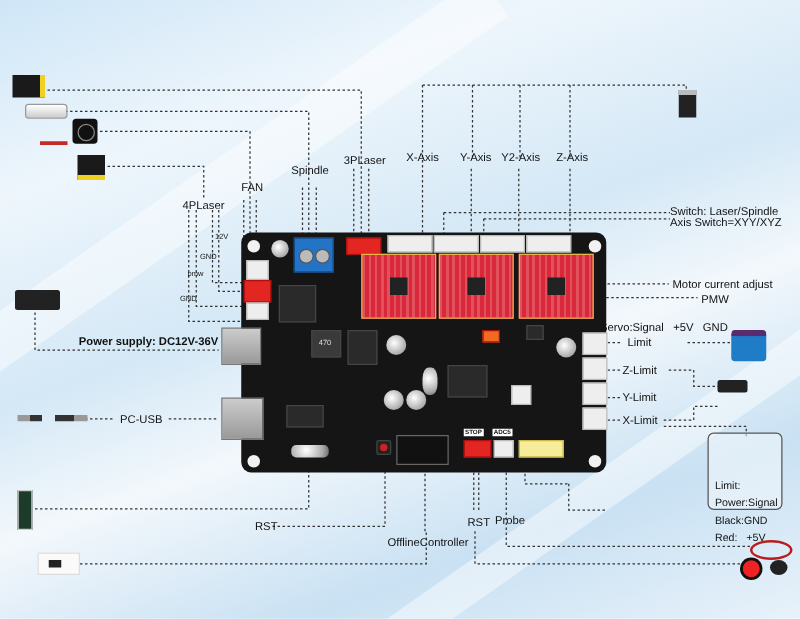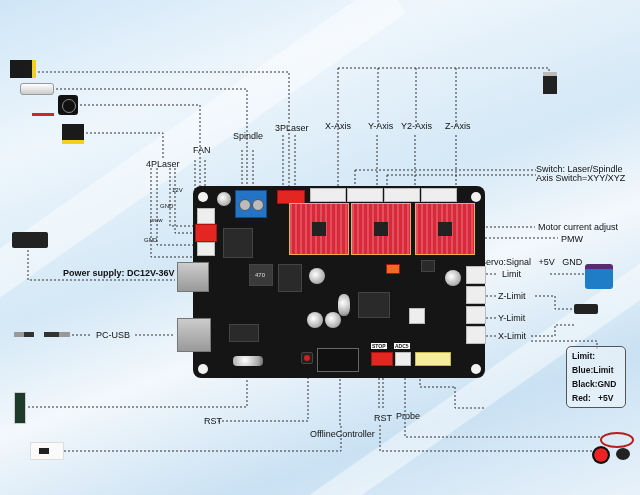--- a/index.html
+++ b/index.html
@@ -21,21 +21,21 @@
   .conn-r{position:absolute;background:#e32622;border:1px solid #b01010;}
   .conn-y{position:absolute;background:#f6ec9a;border:1px solid #c8b84a;}
   .terminal{position:absolute;background:#2374c6;border:1px solid #124a88;}
   .screw{position:absolute;width:10px;height:10px;border-radius:50%;background:#bbb;border:1px solid #555;}
   .cap{position:absolute;border-radius:50%;background:radial-gradient(circle at 40% 40%,#fff,#aaa 70%,#666);}
   .ic{position:absolute;background:#2a2a2a;border:1px solid #444;}
   .usb{position:absolute;background:linear-gradient(#ccc,#999);border:1px solid #777;}
   .silk{position:absolute;font-size:5px;color:#fff;background:#fff;color:#111;font-weight:bold;padding:0 1px;}
   .device{position:absolute;}
   .infobox{position:absolute;border:1px solid #555;border-radius:5px;background:rgba(240,246,252,.6);}
-  .infobox .row{position:absolute;left:5px;font-weight:bold;font-size:8.5px;color:#111;white-space:nowrap;}
+  .infobox .row{position:absolute;left:5px;font-weight:normal;font-size:8.5px;color:#111;white-space:nowrap;margin-top:32px;}
 </style>
 </head>
 <body>
 
 <div id="stage">
   <div class="streak" style="left:-60px;top:120px;width:500px;height:40px;"></div>
   <div class="streak" style="left:250px;top:330px;width:600px;height:30px;"></div>
 
 
   <svg class="lines" width="640" height="495">
@@ -203,17 +203,17 @@
   <span class="lbl" style="left:96px;top:331px;">PC-USB</span>
 
   <span class="lbl" style="left:204px;top:417px;">RST</span>
   <span class="lbl" style="left:310px;top:430px;">OfflineController</span>
   <span class="lbl" style="left:374px;top:414px;">RST</span>
   <span class="lbl" style="left:396px;top:412px;">Probe</span>
 
 
   <div class="infobox" style="left:566px;top:346px;width:58px;height:60px;">
     <span class="row" style="top:4px;">Limit:</span>
-    <span class="row" style="top:18px;">Blue:Limit</span>
+    <span class="row" style="top:18px;">Power:Signal</span>
     <span class="row" style="top:32px;">Black:GND</span>
     <span class="row" style="top:46px;white-space:pre;">Red:   +5V</span>
   </div>
 </div>
 
 </body></html>

